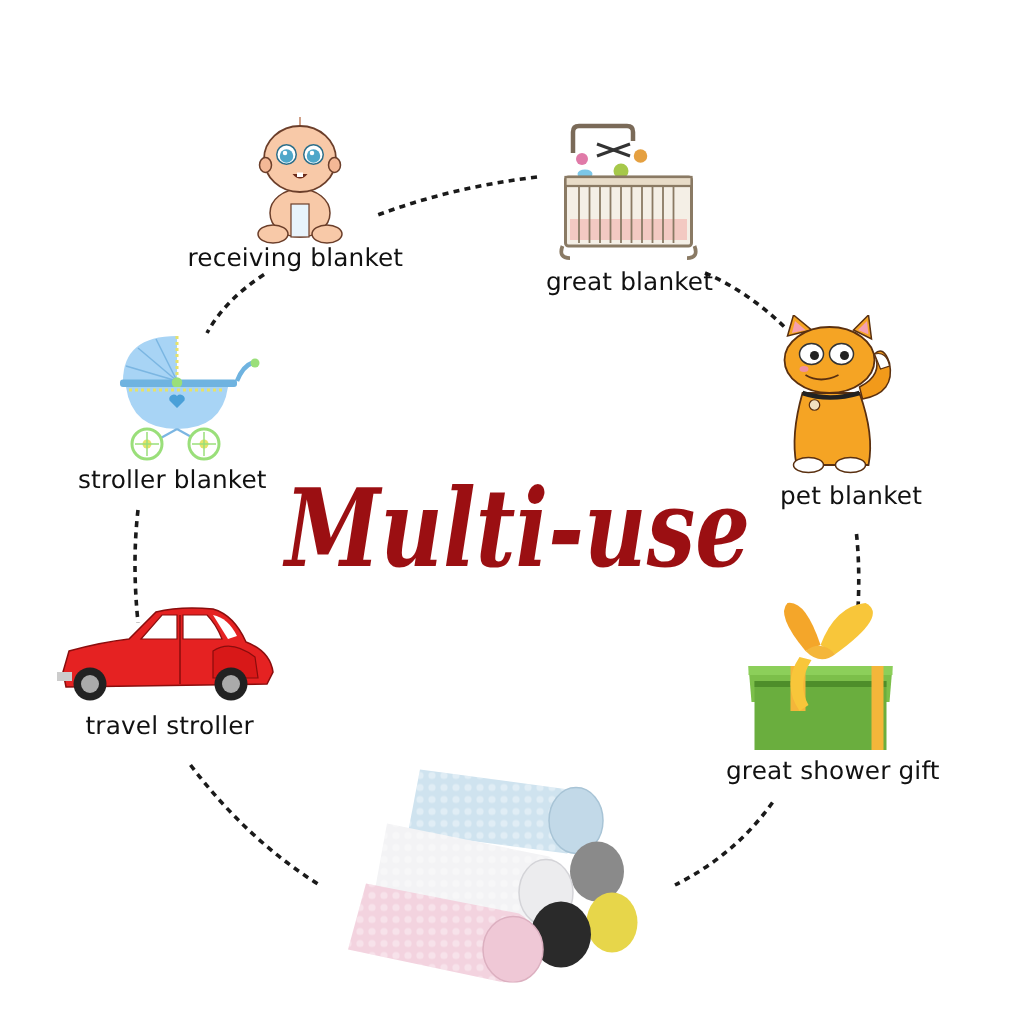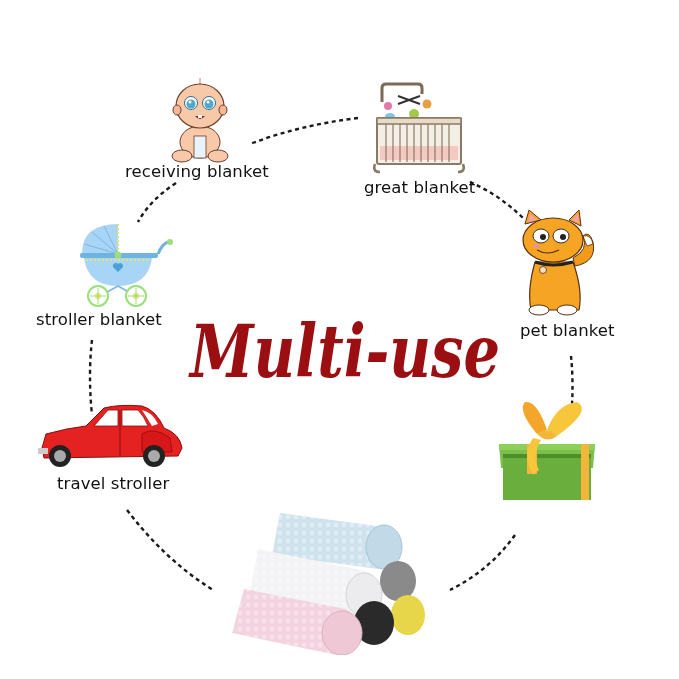--- a/index.html
+++ b/index.html
@@ -128,21 +128,21 @@
       <circle cx="20" cy="76" r="3" fill="#e6e26a"></circle>
       <circle cx="58" cy="76" r="3" fill="#e6e26a"></circle>
       <g stroke="#9adf7a" stroke-width="1">
         <line x1="12" y1="76" x2="28" y2="76"></line>
           <line x1="20" y1="68" x2="20" y2="84"></line>
         <line x1="50" y1="76" x2="66" y2="76"></line>
           <line x1="58" y1="68" x2="58" y2="84"></line>
       </g>
     </svg>
   </div>
-  <div class="label" style="left:36px; top:310px;">stroller blanket</div>
+  <div class="label" style="left:52px; top:310px;">stroller blanket</div>
 
   <svg class="title" viewBox="0 0 320 90">
     <text x="4" y="72" font-family="'DejaVu Serif', serif" font-weight="bold" font-style="italic" font-size="72" fill="#9b0f12" textLength="310" lengthAdjust="spacingAndGlyphs">Multi-use</text>
   </svg>
 
   <div class="icon" style="left:38px; top:404px; width:146px; height:66px;">
     <svg width="146" height="66" viewBox="0 0 146 66">
       <path d="M4 44 L8 30 Q30 24 48 22 L66 4 Q82 0 104 2 Q118 6 126 24 Q142 30 144 44 L140 52 L6 54 Z" fill="#e52222" stroke="#8a0d0d" stroke-width="1"></path>
       <path d="M56 22 L70 6 L80 6 L80 22 Z" fill="#ffffff" stroke="#8a0d0d" stroke-width="0.8"></path>
       <path d="M84 6 L100 6 Q106 12 110 22 L84 22 Z" fill="#ffffff" stroke="#8a0d0d" stroke-width="0.8"></path>
@@ -165,20 +165,21 @@
       <rect x="6" y="54" width="88" height="46" fill="#6aae3e"></rect>
       <path d="M6 54 L94 54 L94 58 L6 58 Z" fill="#4e8e2a"></path>
       <rect x="84" y="44" width="8" height="56" fill="#f4b63a"></rect>
       <rect x="30" y="44" width="10" height="30" fill="#f4b63a"></rect>
       <path d="M40 34 Q20 10 28 2 Q40 0 50 30 Z" fill="#f4a62a"></path>
       <path d="M50 30 Q60 4 80 2 Q96 10 60 36 Z" fill="#f8c63a"></path>
       <path d="M40 34 Q50 26 60 36 Q50 44 40 34 Z" fill="#f4b63a"></path>
       <path d="M36 38 Q24 56 36 74 L42 70 Q34 56 44 40 Z" fill="#f8c63a"></path>
     </svg>
   </div>
+  <div class="label" style="left:484px; top:504px;">great shower gift</div>
 
   <div class="icon" style="left:228px; top:505px; width:205px; height:150px;">
     <svg width="205" height="150" viewBox="0 0 205 150">
       <defs>
         <pattern id="minky" width="8" height="8" patternUnits="userSpaceOnUse">
           <circle cx="4" cy="4" r="2.4" fill="#ffffff" opacity="0.35"></circle>
         </pattern>
       </defs>
 
       <path d="M52 8 L156 22 Q176 30 170 50 L150 64 L44 50 Z" fill="#cfe3ef"></path>

